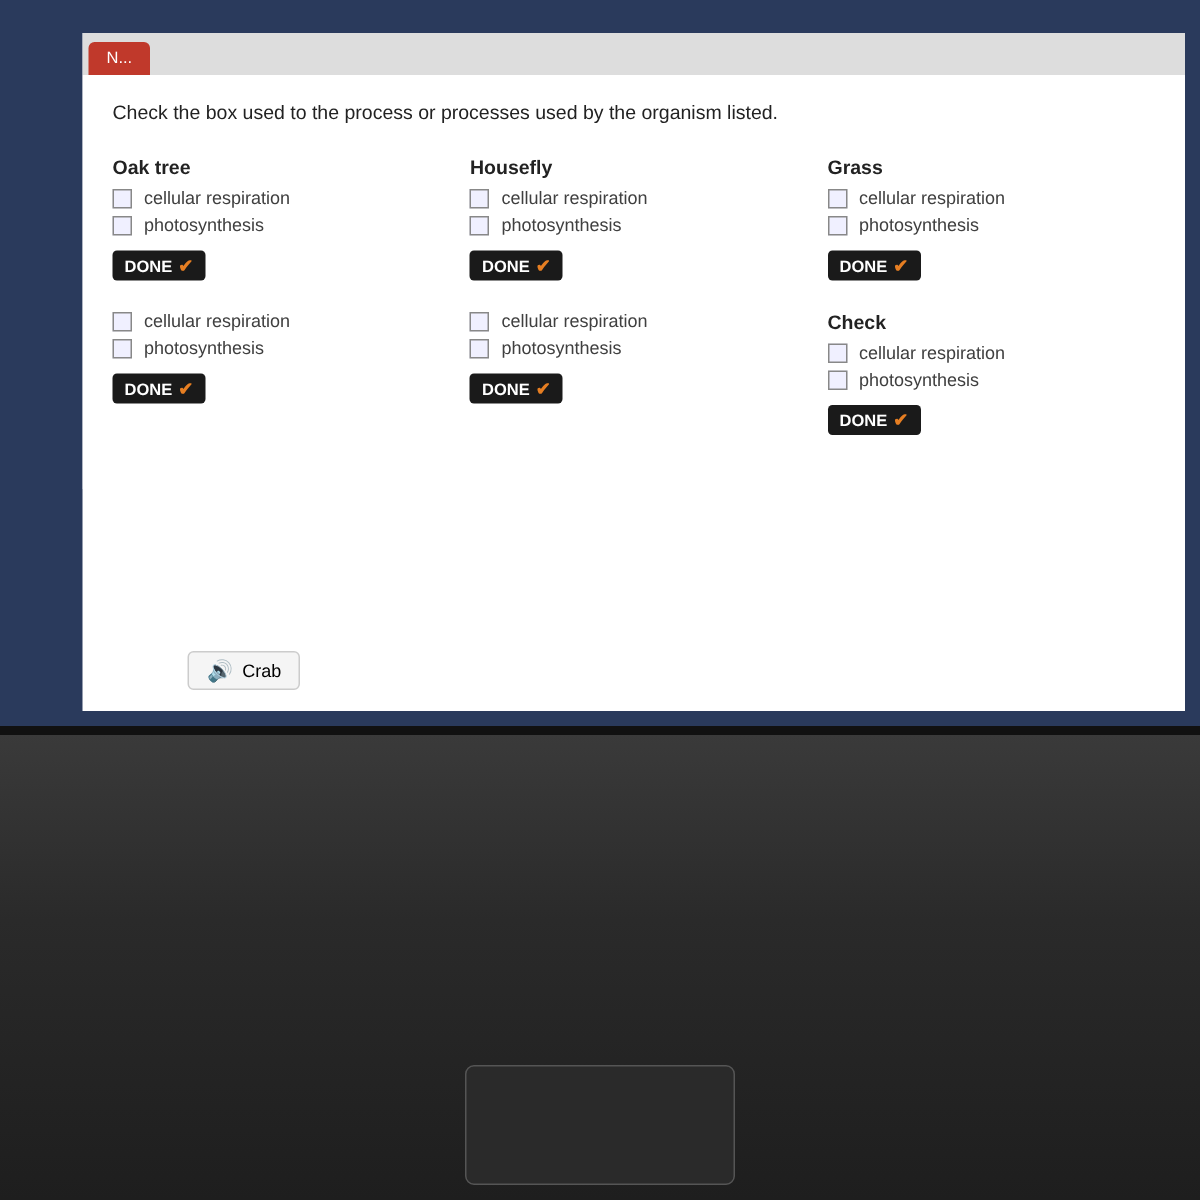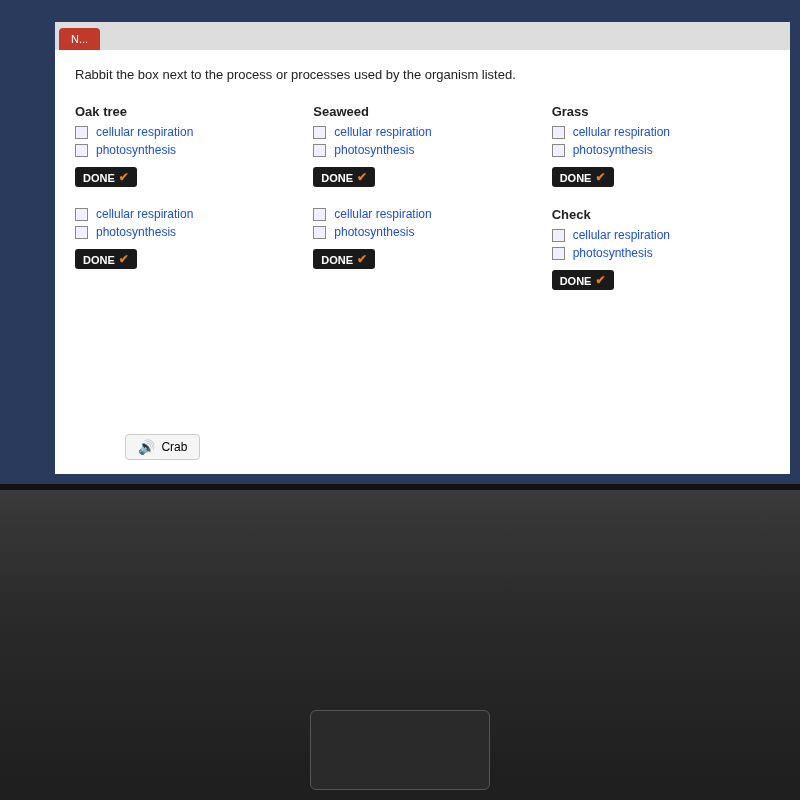--- a/index.html
+++ b/index.html
@@ -95,21 +95,21 @@
       width: 13px;
       height: 13px;
       border: 1px solid #888;
       background: #f0f0ff;
       margin-right: 8px;
       flex-shrink: 0;
     }
 
     .process-label {
       font-size: 12px;
-      color: #1d4ed8;
+      color: #404040;
     }
 
     .done-button {
       display: inline-flex;
       align-items: flex-end;
       background: #1a1a1a;
       color: white;
       font-size: 11px;
       font-weight: bold;
       padding: 3px 8px;
@@ -183,21 +183,21 @@
 <div class="laptop-screen">
   <div class="screen-content">
 
     <div class="tab-bar">
       <div class="tab-item">
         <span>N...</span>
       </div>
     </div>
 
     <div class="content-area">
-      <p class="instruction">Rabbit the box next to the process or processes used by the organism listed.</p>
+      <p class="instruction">Check the box used to the process or processes used by the organism listed.</p>
 
       <div class="organisms-grid">
 
         <div>
 
           <div class="organism-block">
             <div class="organism-name">Oak tree</div>
             <div class="process-row">
               <div class="checkbox"></div>
               <span class="process-label">cellular respiration</span>
@@ -224,21 +224,21 @@
             <div class="done-button">
               <span>DONE</span>
               <span class="done-check">✔</span>
             </div>
           </div>
         </div>
 
         <div>
 
           <div class="organism-block">
-            <div class="organism-name">Seaweed</div>
+            <div class="organism-name">Housefly</div>
             <div class="process-row">
               <div class="checkbox"></div>
               <span class="process-label">cellular respiration</span>
             </div>
             <div class="process-row">
               <div class="checkbox"></div>
               <span class="process-label">photosynthesis</span>
             </div>
             <div class="done-button">
               <span>DONE</span>

